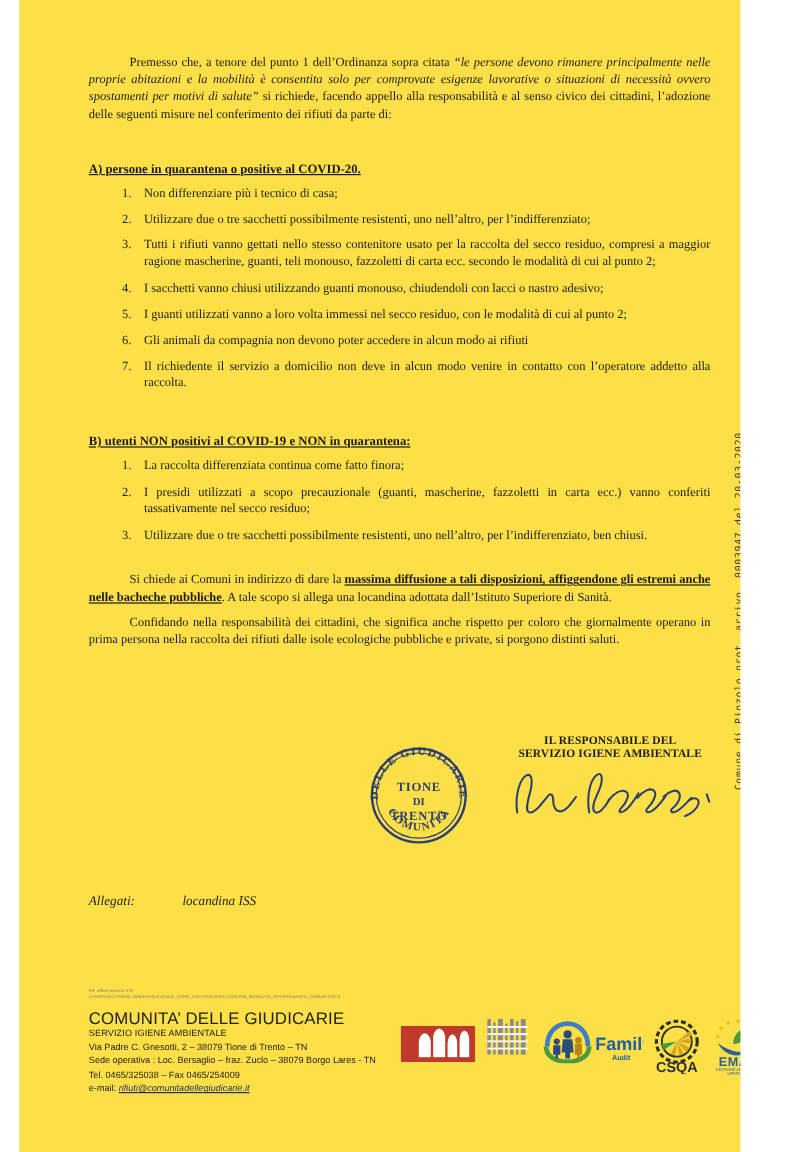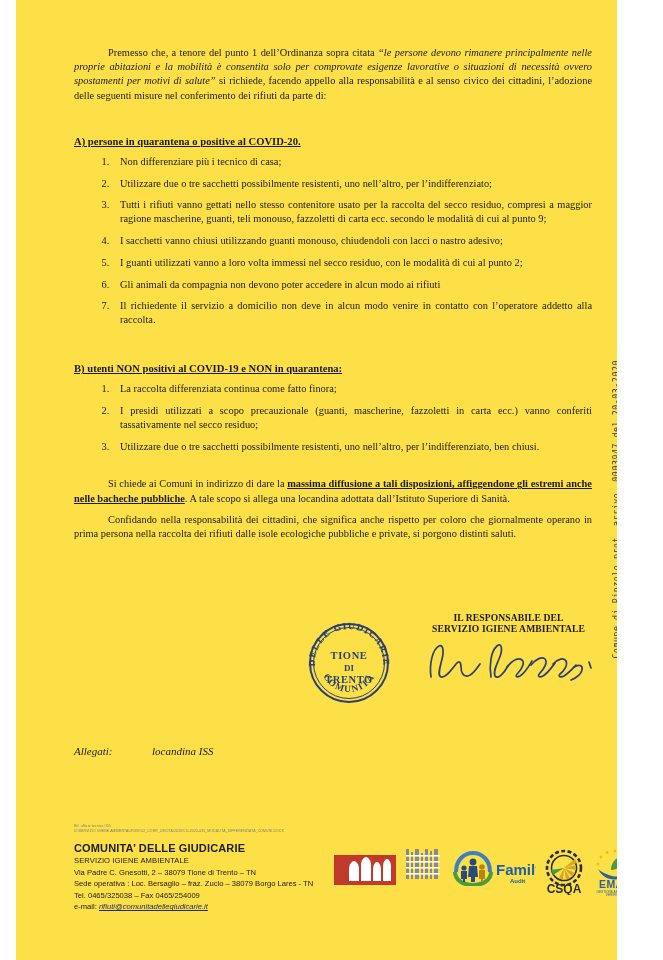--- a/index.html
+++ b/index.html
@@ -135,22 +135,22 @@
     overflow: hidden;
   }
   .orgblock {
     margin-top: 9px;
     font-family: "Liberation Sans", "DejaVu Sans", sans-serif;
     font-size: 7.6px;
     line-height: 11.6px;
     color: #20201f;
   }
   .orgblock .name {
-    font-weight: bold;
-    font-size: 11px;
+    font-weight: normal;
+    font-size: 14px;
     letter-spacing: .15px;
   }
   .orgblock .dept { letter-spacing: .1px; }
   .orgblock .mail a, .orgblock .mail span.em {
     font-style: italic;
     text-decoration: underline;
     color: #1c2f6b;
   }
 
   
@@ -177,21 +177,21 @@
 
     <p class="para"><span>Premesso che, a tenore del punto 1 dell’Ordinanza sopra citata </span><span class="it">“le persone devono rimanere principalmente nelle proprie abitazioni e la mobilità è consentita solo per comprovate esigenze lavorative o situazioni di necessità ovvero spostamenti per motivi di salute”</span><span> si richiede, facendo appello alla responsabilità e al senso civico dei cittadini, l’adozione delle seguenti misure nel conferimento dei rifiuti da parte di:</span></p>
 
     <div class="gap-a"></div>
 
     <div class="heading"><span>A) persone in quarantena o positive al COVID-20</span><span class="nodec">.</span></div>
 
     <ol class="list">
       <li>Non differenziare più i tecnico di casa;</li>
       <li>Utilizzare due o tre sacchetti possibilmente resistenti, uno nell’altro, per l’indifferenziato;</li>
-      <li>Tutti i rifiuti vanno gettati nello stesso contenitore usato per la raccolta del secco residuo, compresi a maggior ragione mascherine, guanti, teli monouso, fazzoletti di carta ecc. secondo le modalità di cui al punto 9;</li>
+      <li>Tutti i rifiuti vanno gettati nello stesso contenitore usato per la raccolta del secco residuo, compresi a maggior ragione mascherine, guanti, teli monouso, fazzoletti di carta ecc. secondo le modalità di cui al punto 2;</li>
       <li>I sacchetti vanno chiusi utilizzando guanti monouso, chiudendoli con lacci o nastro adesivo;</li>
       <li>I guanti utilizzati vanno a loro volta immessi nel secco residuo, con le modalità di cui al punto 2;</li>
       <li>Gli animali da compagnia non devono poter accedere in alcun modo ai rifiuti</li>
       <li>Il richiedente il servizio a domicilio non deve in alcun modo venire in contatto con l’operatore addetto alla raccolta.</li>
     </ol>
 
     <div class="gap-b"></div>
 
     <div class="heading">B) utenti NON positivi al COVID-19 e NON in quarantena:</div>
 

